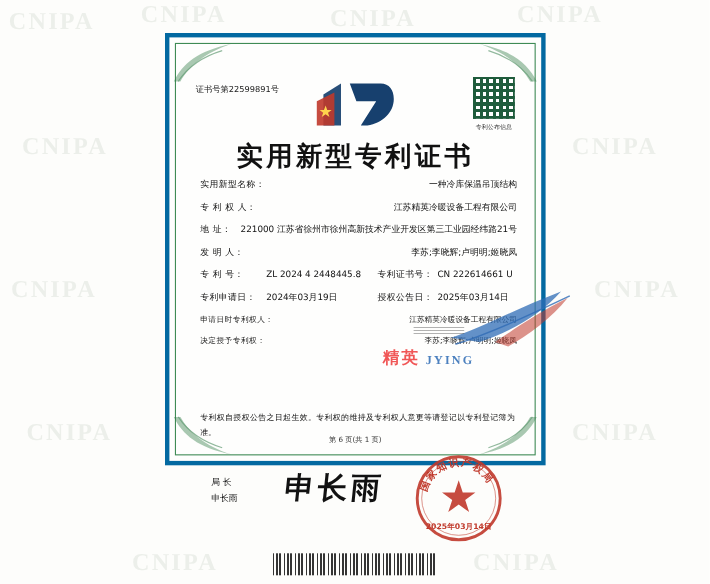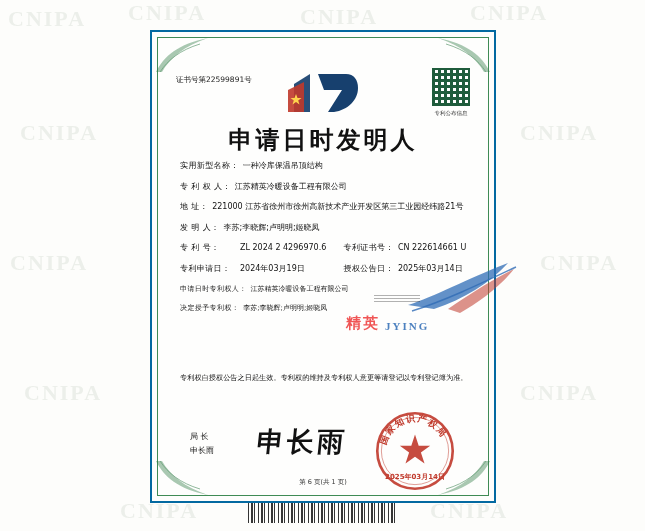--- a/index.html
+++ b/index.html
@@ -32,22 +32,22 @@
     user-select: none;
     pointer-events: none;
   }
 
   
   .cert-outer {
     position: absolute;
     left: 150px;
     top: 30px;
     width: 346px;
-    height: 473px;
-    border: 2px solid #0369a1;
+    height: 393px;
+    border: 4px solid #0369a1;
     background: rgba(255,255,255,0.55);
     box-sizing: border-box;
   }
   .cert-inner {
     position: absolute;
     left: 5px;
     top: 5px;
     right: 5px;
     bottom: 5px;
     border: 1px solid #3f8b55;
@@ -128,20 +128,21 @@
     right: 22px;
     top: 128px;
     font-size: 8px;
     color: #111;
     line-height: 1.45;
   }
   .frow {
     display: flex;
     align-items: flex-start;
     margin-bottom: 9px;
+    text-align: right;
   }
   .flabel {
     flex: 0 0 auto;
     white-space: nowrap;
     letter-spacing: 0.4px;
   }
   .fvalue {
     flex: 1 1 auto;
     margin-left: 4px;
     word-break: break-all;
@@ -323,21 +324,21 @@
     <div class="qr"></div>
     <div class="qr-caption">专利公布信息</div>
 
     <svg class="emblem" viewBox="0 0 78 46">
       <path d="M34,4 L62,4 C70,4 74,10 74,18 C74,30 64,40 50,42 L44,42 L58,20 L40,20 Z" fill="#17406e"></path>
       <path d="M10,14 L26,4 L26,42 L10,42 Z" fill="#17406e" opacity="0.92"></path>
       <path d="M4,20 L20,12 L20,42 L4,42 Z" fill="#c0392b" opacity="0.9"></path>
       <polygon points="12,24 13.5,28 17.5,28 14.2,30.4 15.5,34.4 12,31.9 8.5,34.4 9.8,30.4 6.5,28 10.5,28" fill="#ffd34d"></polygon>
     </svg>
 
-    <div class="cert-title">申请日时发明人</div>
+    <div class="cert-title">实用新型专利证书</div>
 
     <div class="fields">
 
       <div class="frow">
         <span class="flabel">实用新型名称：</span>
         <span class="fvalue">一种冷库保温吊顶结构</span>
       </div>
 
       <div class="frow">
         <span class="flabel">专 利 权 人：</span>
@@ -350,21 +351,21 @@
       </div>
 
       <div class="frow">
         <span class="flabel">发 明 人：</span>
         <span class="fvalue">李苏;李晓辉;卢明明;姬晓凤</span>
       </div>
 
       <div class="frow-split">
         <span class="half left">
           <span class="flabel label-w1">专 利 号：</span>
-          <span class="fvalue">ZL 2024 2 4296970.6</span>
+          <span class="fvalue">ZL 2024 4 2448445.8</span>
         </span>
         <span class="half right">
           <span class="flabel">专利证书号：</span>
           <span class="fvalue">CN 222614661 U</span>
         </span>
       </div>
 
       <div class="frow-split">
         <span class="half left">
           <span class="flabel label-w2">专利申请日：</span>

